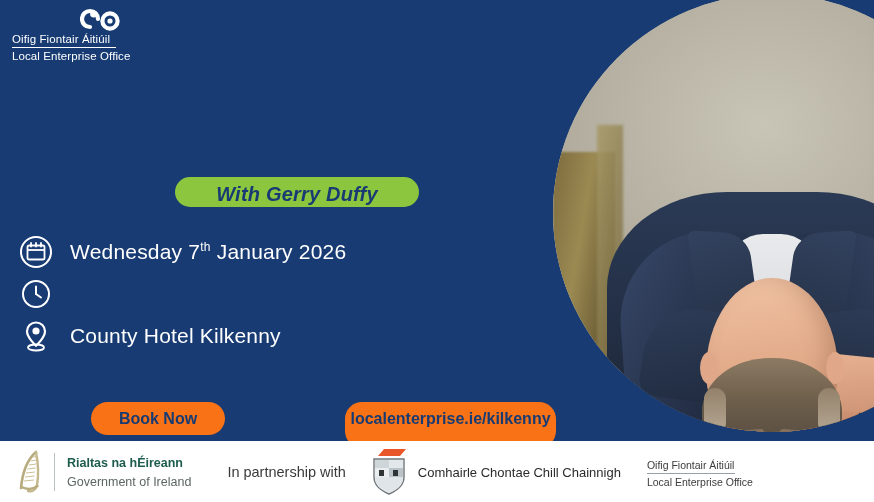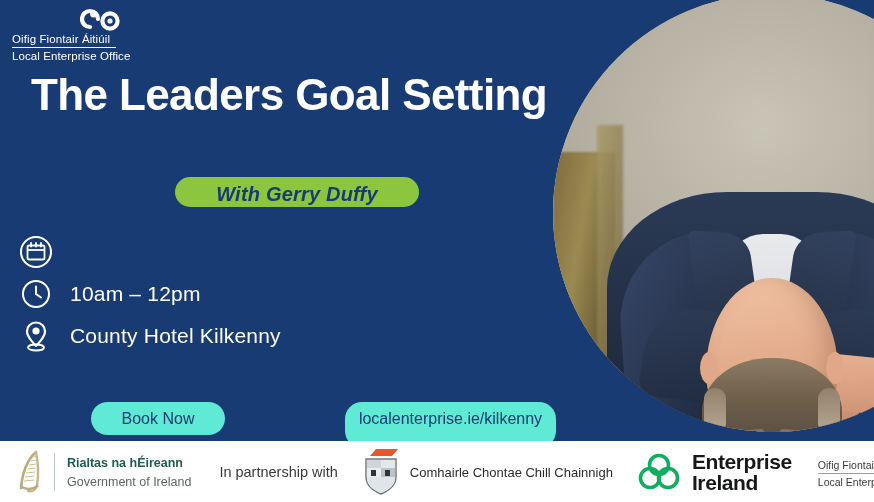--- a/index.html
+++ b/index.html
@@ -344,24 +344,24 @@
   }
   .detail-text sup {
     font-size: 12px;
     vertical-align: super;
     line-height: 0;
   }
 
   
   .cta {
     position: absolute;
-    background: #5eead4;
+    background: #f97316;
     border-radius: 17px;
     color: #173b72;
-    font-weight: normal;
+    font-weight: bold;
     text-align: center;
     white-space: nowrap;
   }
   .cta-book {
     left: 91px; top: 402px;
     width: 134px; height: 33px;
     line-height: 33px;
     font-size: 16px;
   }
   .cta-url {
@@ -402,21 +402,21 @@
     font-weight: bold;
     color: #1d5c4e;
     white-space: nowrap;
   }
   .gov-l2 {
     font-size: 12.5px;
     color: #5c6663;
     white-space: nowrap;
   }
   .partner-text {
-    margin-left: 28px;
+    margin-left: 36px;
     font-size: 14.5px;
     color: #3a3a3a;
     white-space: nowrap;
   }
   .foot-kcc {
     display: flex;
     align-items: center;
     margin-left: 24px;
   }
   .kcc-crest { width: 44px; height: 50px; margin-right: 4px; }
@@ -509,49 +509,48 @@
           <circle cx="30" cy="15" r="7.6" fill="none" stroke="#ffffff" stroke-width="4.2"></circle>
           <circle cx="30" cy="15" r="2.6" fill="#ffffff"></circle>
         </svg>
       </span>
       <div class="leo-l1">Oifig Fiontair Áitiúil</div>
       <div class="leo-rule"></div>
       <div class="leo-l2">Local Enterprise Office</div>
     </div>
 
     <div class="headline">
-      <span>The Leaders Goal Setting</span>
     </div>
 
     <div class="speaker-pill">With Gerry Duffy</div>
 
     <div class="details">
 
       <div class="detail-row">
         <span class="detail-icon">
           <svg width="34" height="34" viewBox="0 0 34 34">
             <circle cx="17" cy="17" r="15" fill="none" stroke="#ffffff" stroke-width="2"></circle>
             <rect x="8.5" y="10.5" width="17" height="14" rx="1.6" fill="none" stroke="#ffffff" stroke-width="1.8"></rect>
             <line x1="8.5" y1="15" x2="25.5" y2="15" stroke="#ffffff" stroke-width="1.8"></line>
             <line x1="12" y1="8" x2="12" y2="11.5" stroke="#ffffff" stroke-width="1.8" stroke-linecap="round"></line>
             <line x1="17" y1="8" x2="17" y2="11.5" stroke="#ffffff" stroke-width="1.8" stroke-linecap="round"></line>
             <line x1="22" y1="8" x2="22" y2="11.5" stroke="#ffffff" stroke-width="1.8" stroke-linecap="round"></line>
           </svg>
         </span>
+        <span class="detail-text"><span>Wednesday 7</span><sup>th</sup><span> January 2026</span></span>
       </div>
 
       <div class="detail-row">
         <span class="detail-icon">
           <svg width="30" height="30" viewBox="0 0 30 30">
             <circle cx="15" cy="15" r="13" fill="none" stroke="#ffffff" stroke-width="2"></circle>
             <line x1="15" y1="15" x2="15" y2="7.5" stroke="#ffffff" stroke-width="2" stroke-linecap="round"></line>
             <line x1="15" y1="15" x2="20" y2="18.5" stroke="#ffffff" stroke-width="2" stroke-linecap="round"></line>
           </svg>
         </span>
-        <span class="detail-text">10am – 12pm</span>
       </div>
 
       <div class="detail-row">
         <span class="detail-icon">
           <svg width="30" height="34" viewBox="0 0 30 34">
             <path d="M15 3.5c-5 0-9 3.9-9 8.8 0 6.4 9 14.4 9 14.4s9-8 9-14.4c0-4.9-4-8.8-9-8.8z" fill="none" stroke="#ffffff" stroke-width="2.2"></path>
             <circle cx="15" cy="12" r="3.6" fill="#ffffff"></circle>
             <ellipse cx="15" cy="28.5" rx="8" ry="3" fill="none" stroke="#ffffff" stroke-width="1.8"></ellipse>
           </svg>
         </span>
@@ -604,33 +603,20 @@
           <rect x="9" y="23" width="5" height="6" fill="#2f3437"></rect>
           <rect x="23" y="23" width="5" height="6" fill="#2f3437"></rect>
           <path d="M5 30 h28 v1 c0 8 -7 12 -14 15 c-7 -3 -14 -7 -14 -15 z" fill="#dfe5e8"></path>
         </svg>
       </span>
       <span class="kcc-text">
         <span class="kcc-l1">Comhairle Chontae Chill Chainnigh</span><br>
       </span>
     </div>
 
-    <div class="foot-ei">
-      <span class="ei-mark">
-        <svg width="48" height="40" viewBox="0 0 48 40">
-          <circle cx="24" cy="13" r="9.5" fill="none" stroke="#0fae5e" stroke-width="3.6"></circle>
-          <circle cx="15" cy="26" r="9.5" fill="none" stroke="#0fae5e" stroke-width="3.6"></circle>
-          <circle cx="33" cy="26" r="9.5" fill="none" stroke="#0fae5e" stroke-width="3.6"></circle>
-        </svg>
-      </span>
-      <span class="ei-text">
-        <span>Enterprise</span><br>
-        <span>Ireland</span>
-      </span>
-    </div>
 
     <div class="foot-leo">
       <span class="leo-b-text">
         <div class="leo-b1">Oifig Fiontair Áitiúil</div>
         <div class="leo-b-rule"></div>
         <div class="leo-b2">Local Enterprise Office</div>
       </span>
 
     </div>
 

